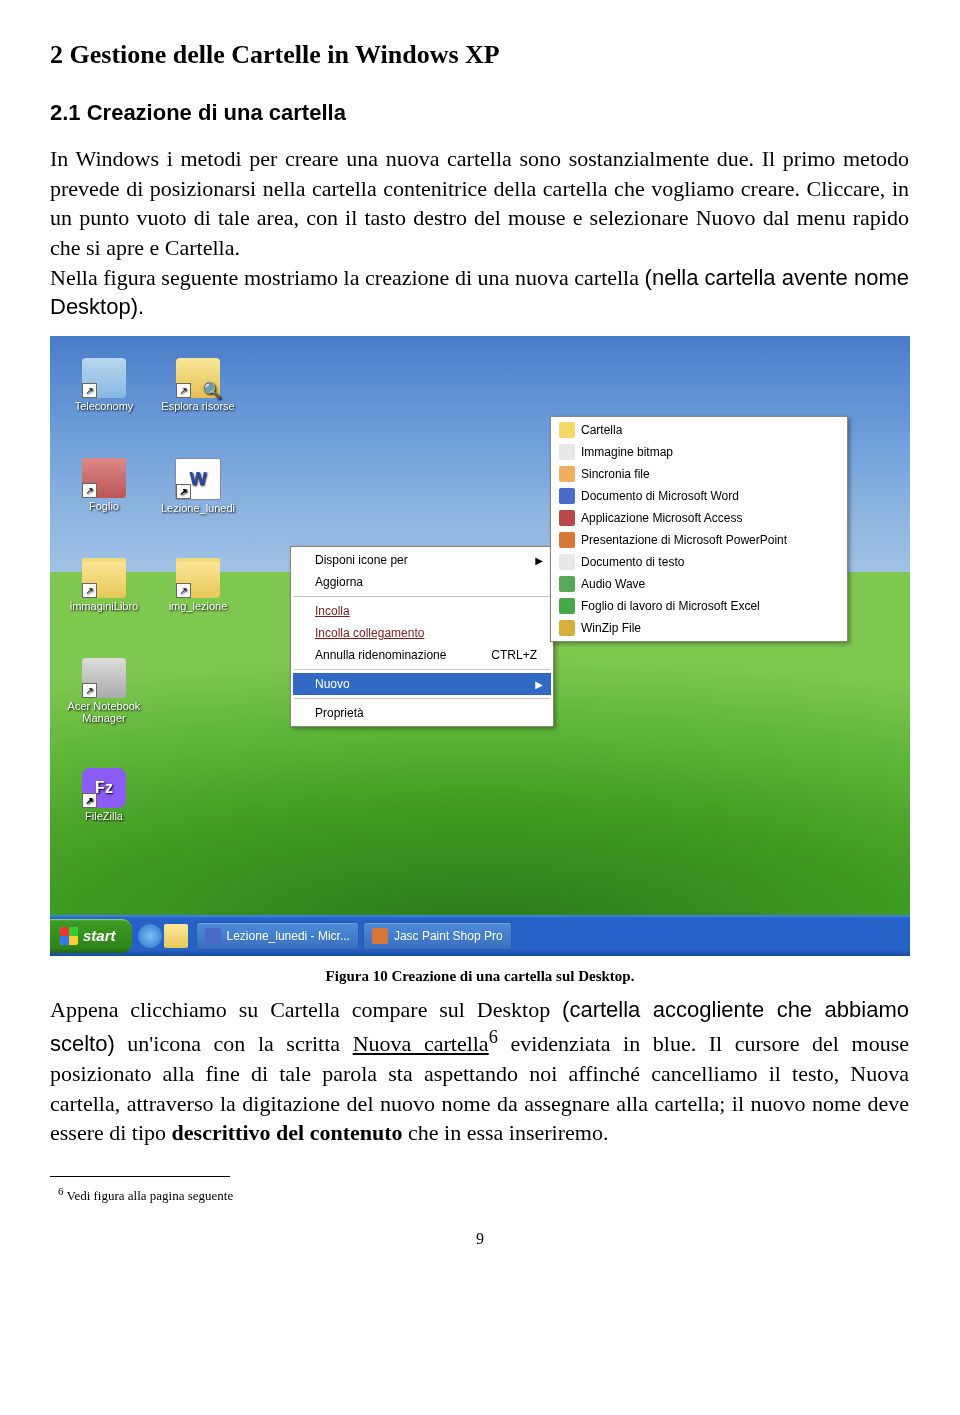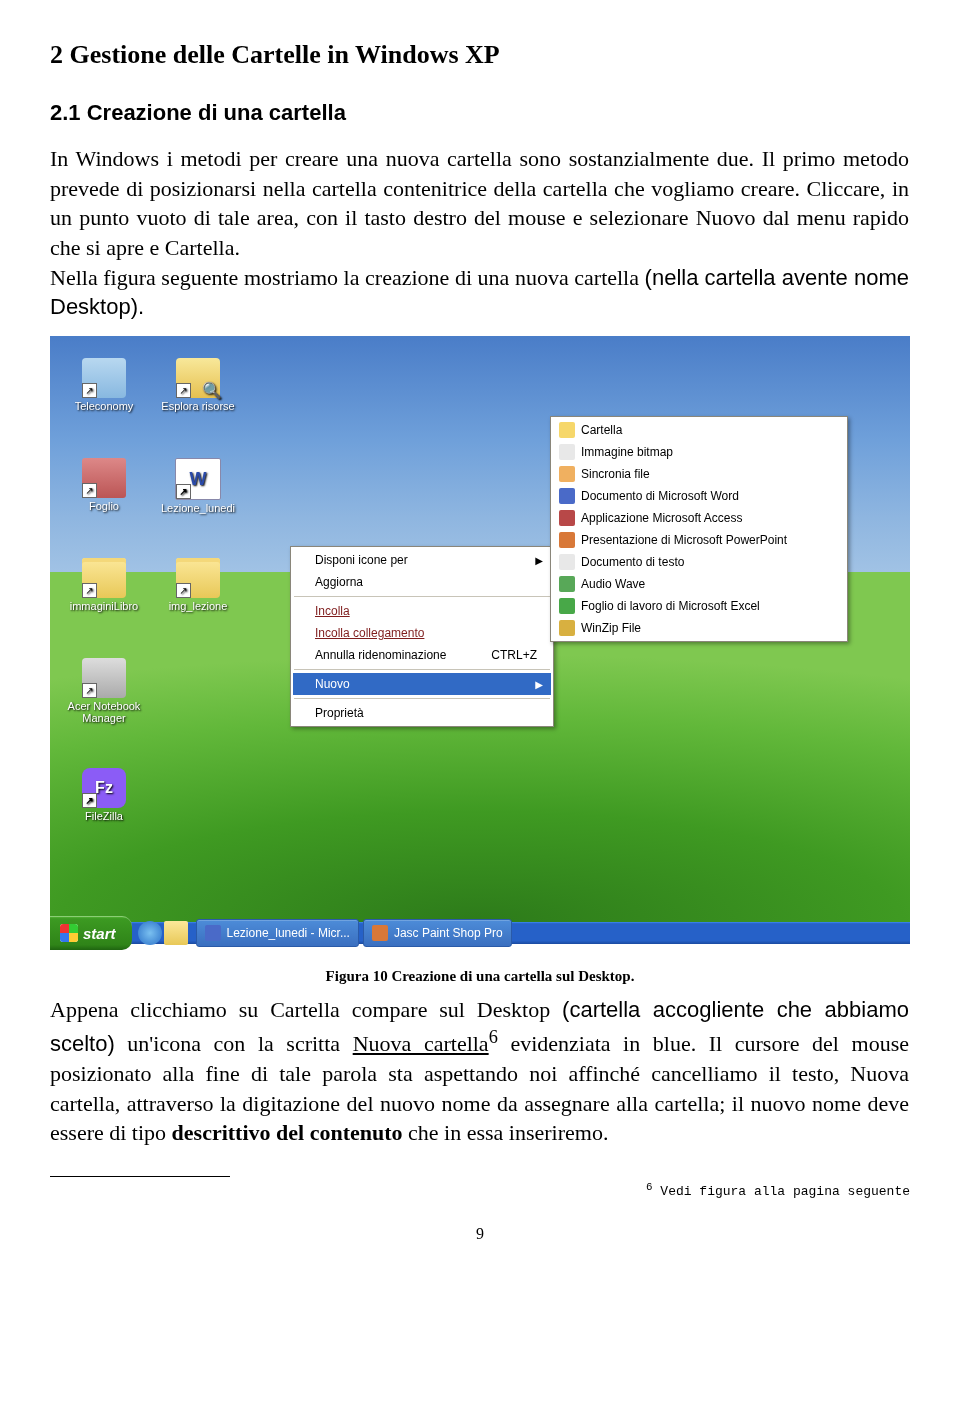--- a/index.html
+++ b/index.html
@@ -48,21 +48,21 @@
   }
   .sky {
     position: absolute; left:0; top:0; right:0; height: 42%;
     background: linear-gradient(#4a7dc8 0%, #6fa0da 40%, #8fb6e0 70%, #a9c8e7 100%);
   }
   .hill {
     position: absolute; left:0; right:0; top:38%; bottom:34px;
     background: radial-gradient(ellipse 140% 90% at 50% 100%, #2d7b1a 0%, #3f9a22 35%, #62b83a 65%, #7fc850 85%);
   }
   .taskbar {
-    position: absolute; left:0; right:0; bottom:12px; height:22px;
+    position: absolute; left:0; right:0; bottom:0; height:41px;
     background: linear-gradient(#3e8af0, #2661c8 8%, #2661c8 85%, #1a4aa0);
     display:flex; align-items:center;
     color:#fff; font-size:12px;text-align:center;
   }
   .start-btn {
     height:34px; padding:0 16px 0 10px;
     background: linear-gradient(#5fbf3f, #3c9a22 8%, #2f8418 85%, #1f6510);
     border-radius:0 10px 10px 0;
     display:flex; align-items:center; gap:5px;
     font-weight:bold; font-style:italic; font-size:15px;
@@ -139,22 +139,22 @@
   }
   .sub-menu .row {
     padding:3px 18px 3px 6px; white-space:nowrap; display:flex; align-items:center; gap:6px;
   }
   .sub-menu .ic16 { width:16px; height:16px; flex-shrink:0; border-radius:2px; }
   hr.footnote-rule {
     width:180px; border:none; border-top:1px solid #000;
     margin:28px 0 4px 0;
   }
   p.footnote {
-    font-family: Liberation Mono, monospace;
-    font-size:13px; margin:0;text-align:right;
+    font-family: Liberation Serif, serif;
+    font-size:13px; margin:8px;
   }
   .pagenum {
     text-align:center; font-size:16px; margin-top:26px;
     font-family: Georgia, 'Times New Roman', serif;
   }
   .inlabel { font-family: Arial, sans-serif; }
 </style>
 </head>
 <body>
 

